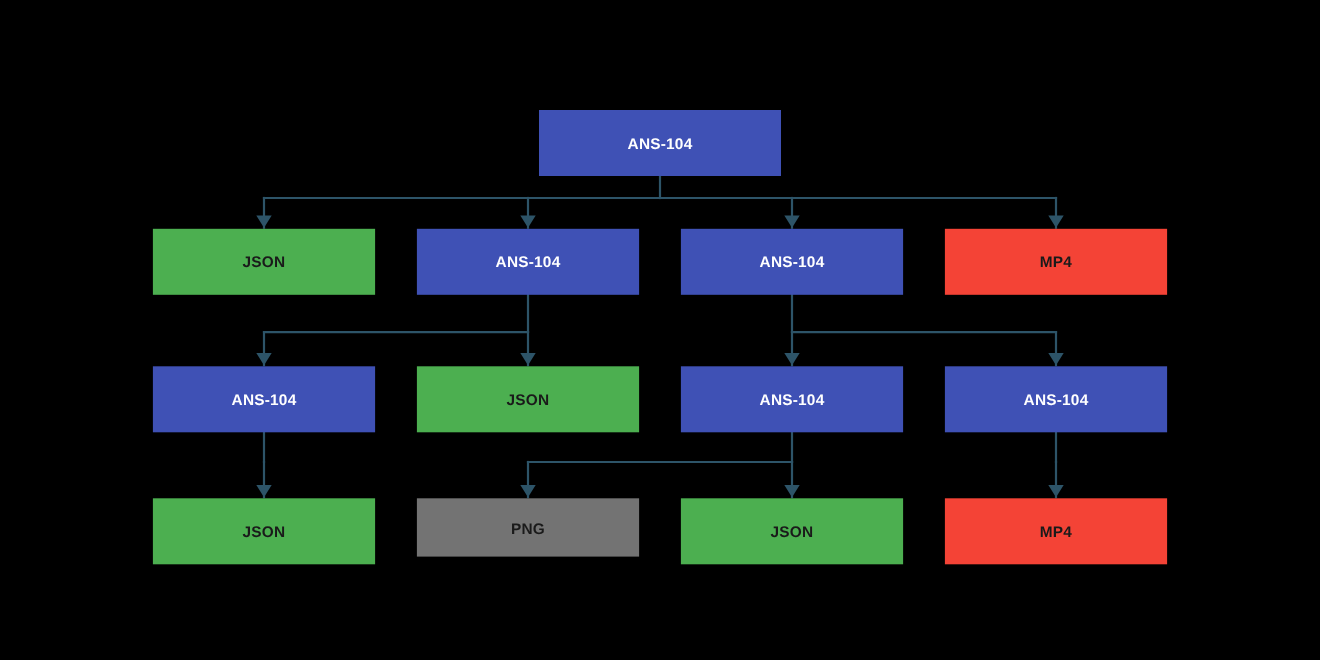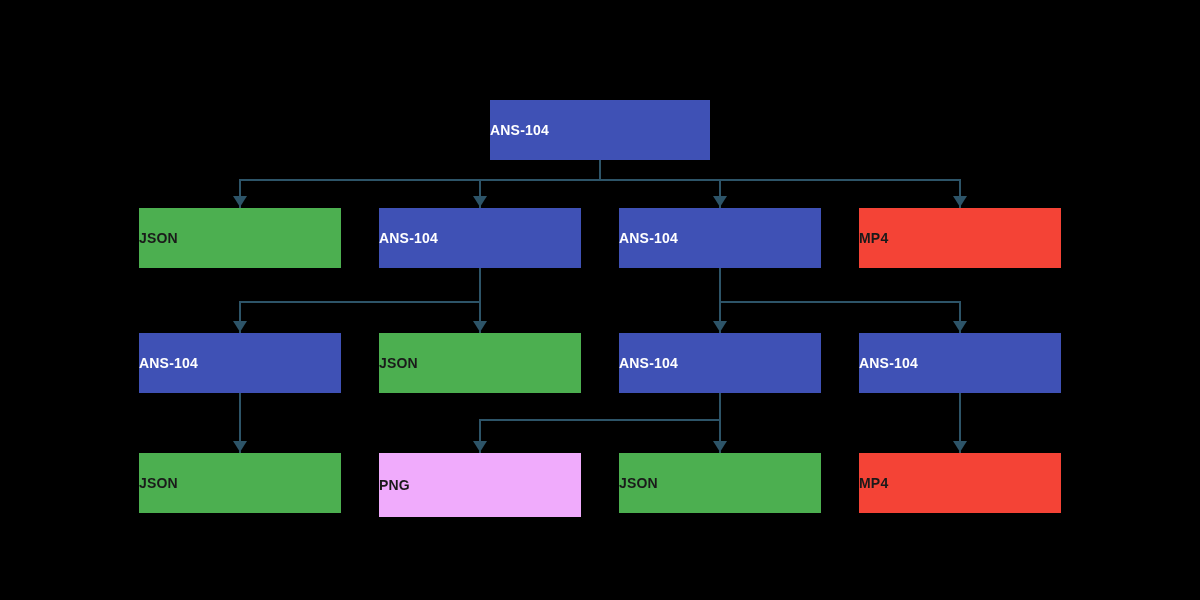--- a/index.html
+++ b/index.html
@@ -26,21 +26,21 @@
     top: 0;
     width: 1200px;
     height: 600px;
     pointer-events: none;
   }
   .node {
     position: absolute;
     box-sizing: border-box;
     display: flex;
     align-items: center;
-    justify-content: flex-start;
+    justify-content: center;
     font-size: 14px;
     font-weight: bold;
     letter-spacing: 0.2px;
     line-height: 1;
     text-align: center;
     user-select: none;
   }
   .node-label {
     display: block;
     pointer-events: none;
@@ -110,21 +110,21 @@
       </div>
       <div class="node" style="left: 619px; top: 333px; width: 202px; height: 60px; background: rgb(63, 81, 181); color: rgb(255, 255, 255);">
         <span class="node-label">ANS-104</span>
       </div>
       <div class="node" style="left: 859px; top: 333px; width: 202px; height: 60px; background: rgb(63, 81, 181); color: rgb(255, 255, 255);">
         <span class="node-label">ANS-104</span>
       </div>
       <div class="node" style="left: 139px; top: 453px; width: 202px; height: 60px; background: rgb(76, 175, 80); color: rgb(26, 26, 26);">
         <span class="node-label">JSON</span>
       </div>
-      <div class="node" style="left: 379px; top: 453px; width: 202px; height: 64px; background: #f0abfc; color: rgb(26, 26, 26);">
+      <div class="node" style="left: 379px; top: 453px; width: 202px; height: 53px; background: #737373; color: rgb(26, 26, 26);">
         <span class="node-label">PNG</span>
       </div>
       <div class="node" style="left: 619px; top: 453px; width: 202px; height: 60px; background: rgb(76, 175, 80); color: rgb(26, 26, 26);">
         <span class="node-label">JSON</span>
       </div>
       <div class="node" style="left: 859px; top: 453px; width: 202px; height: 60px; background: rgb(244, 67, 54); color: rgb(26, 26, 26);">
         <span class="node-label">MP4</span>
       </div>
     </div>
 </div>

